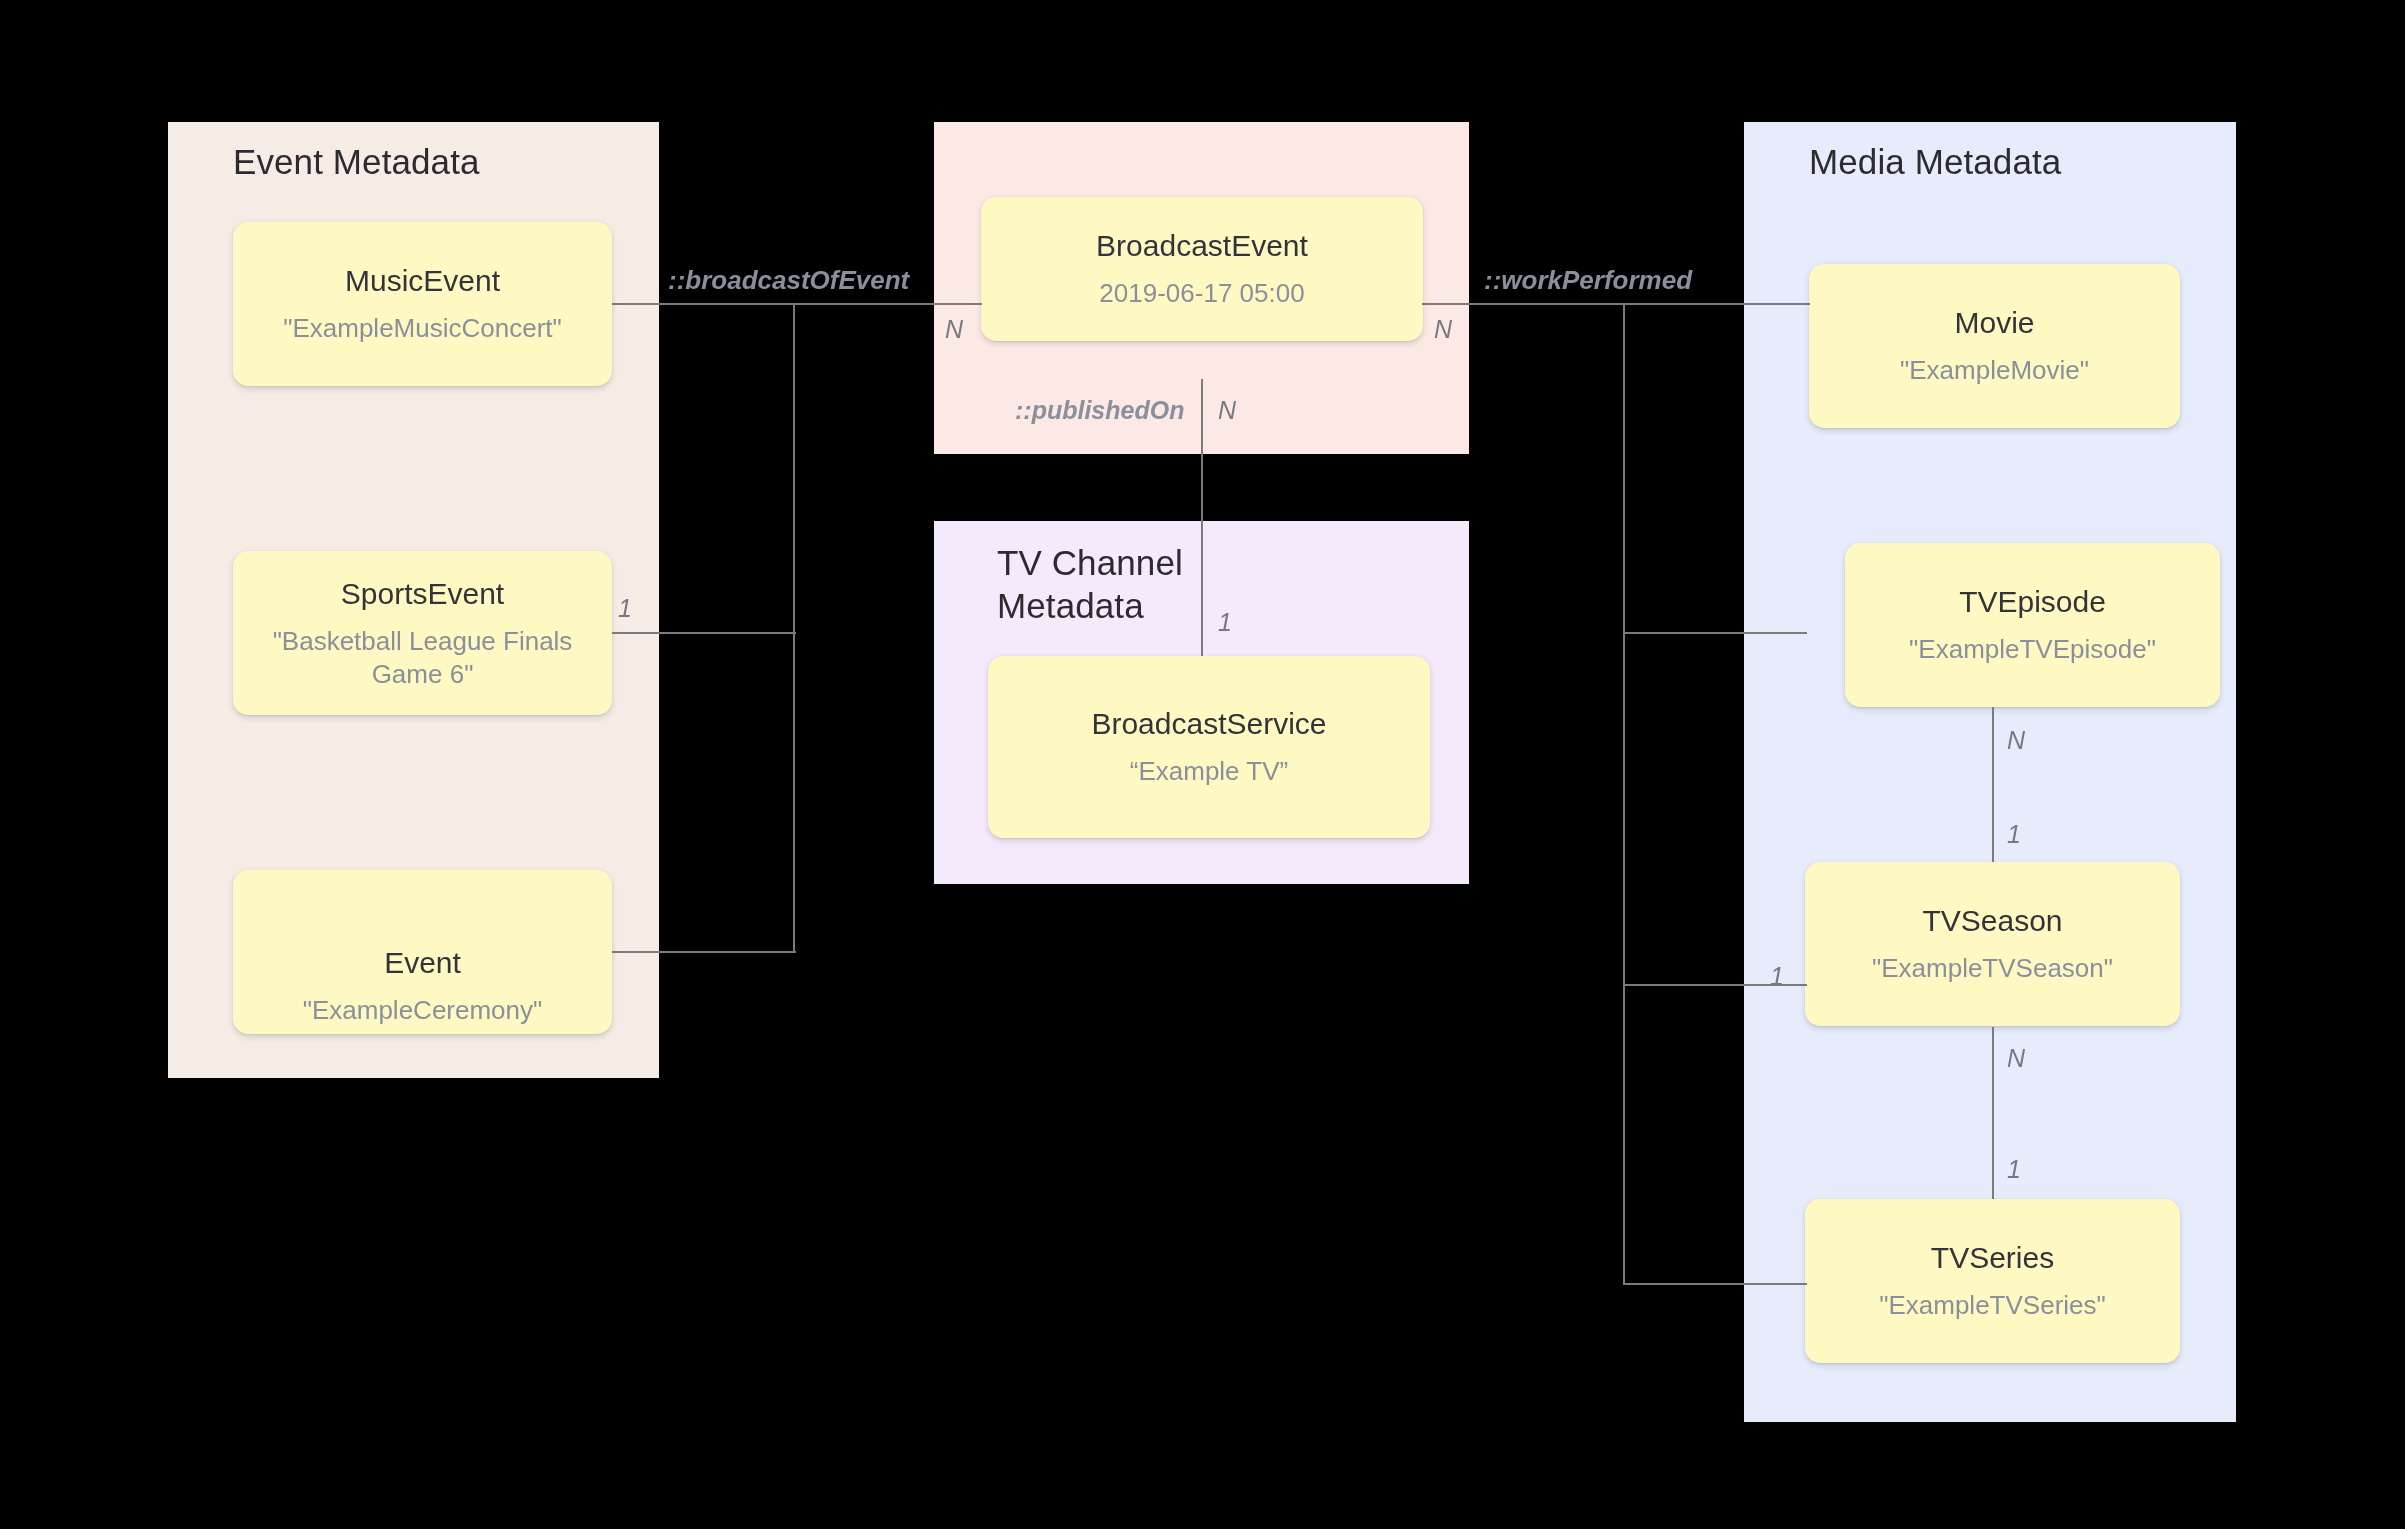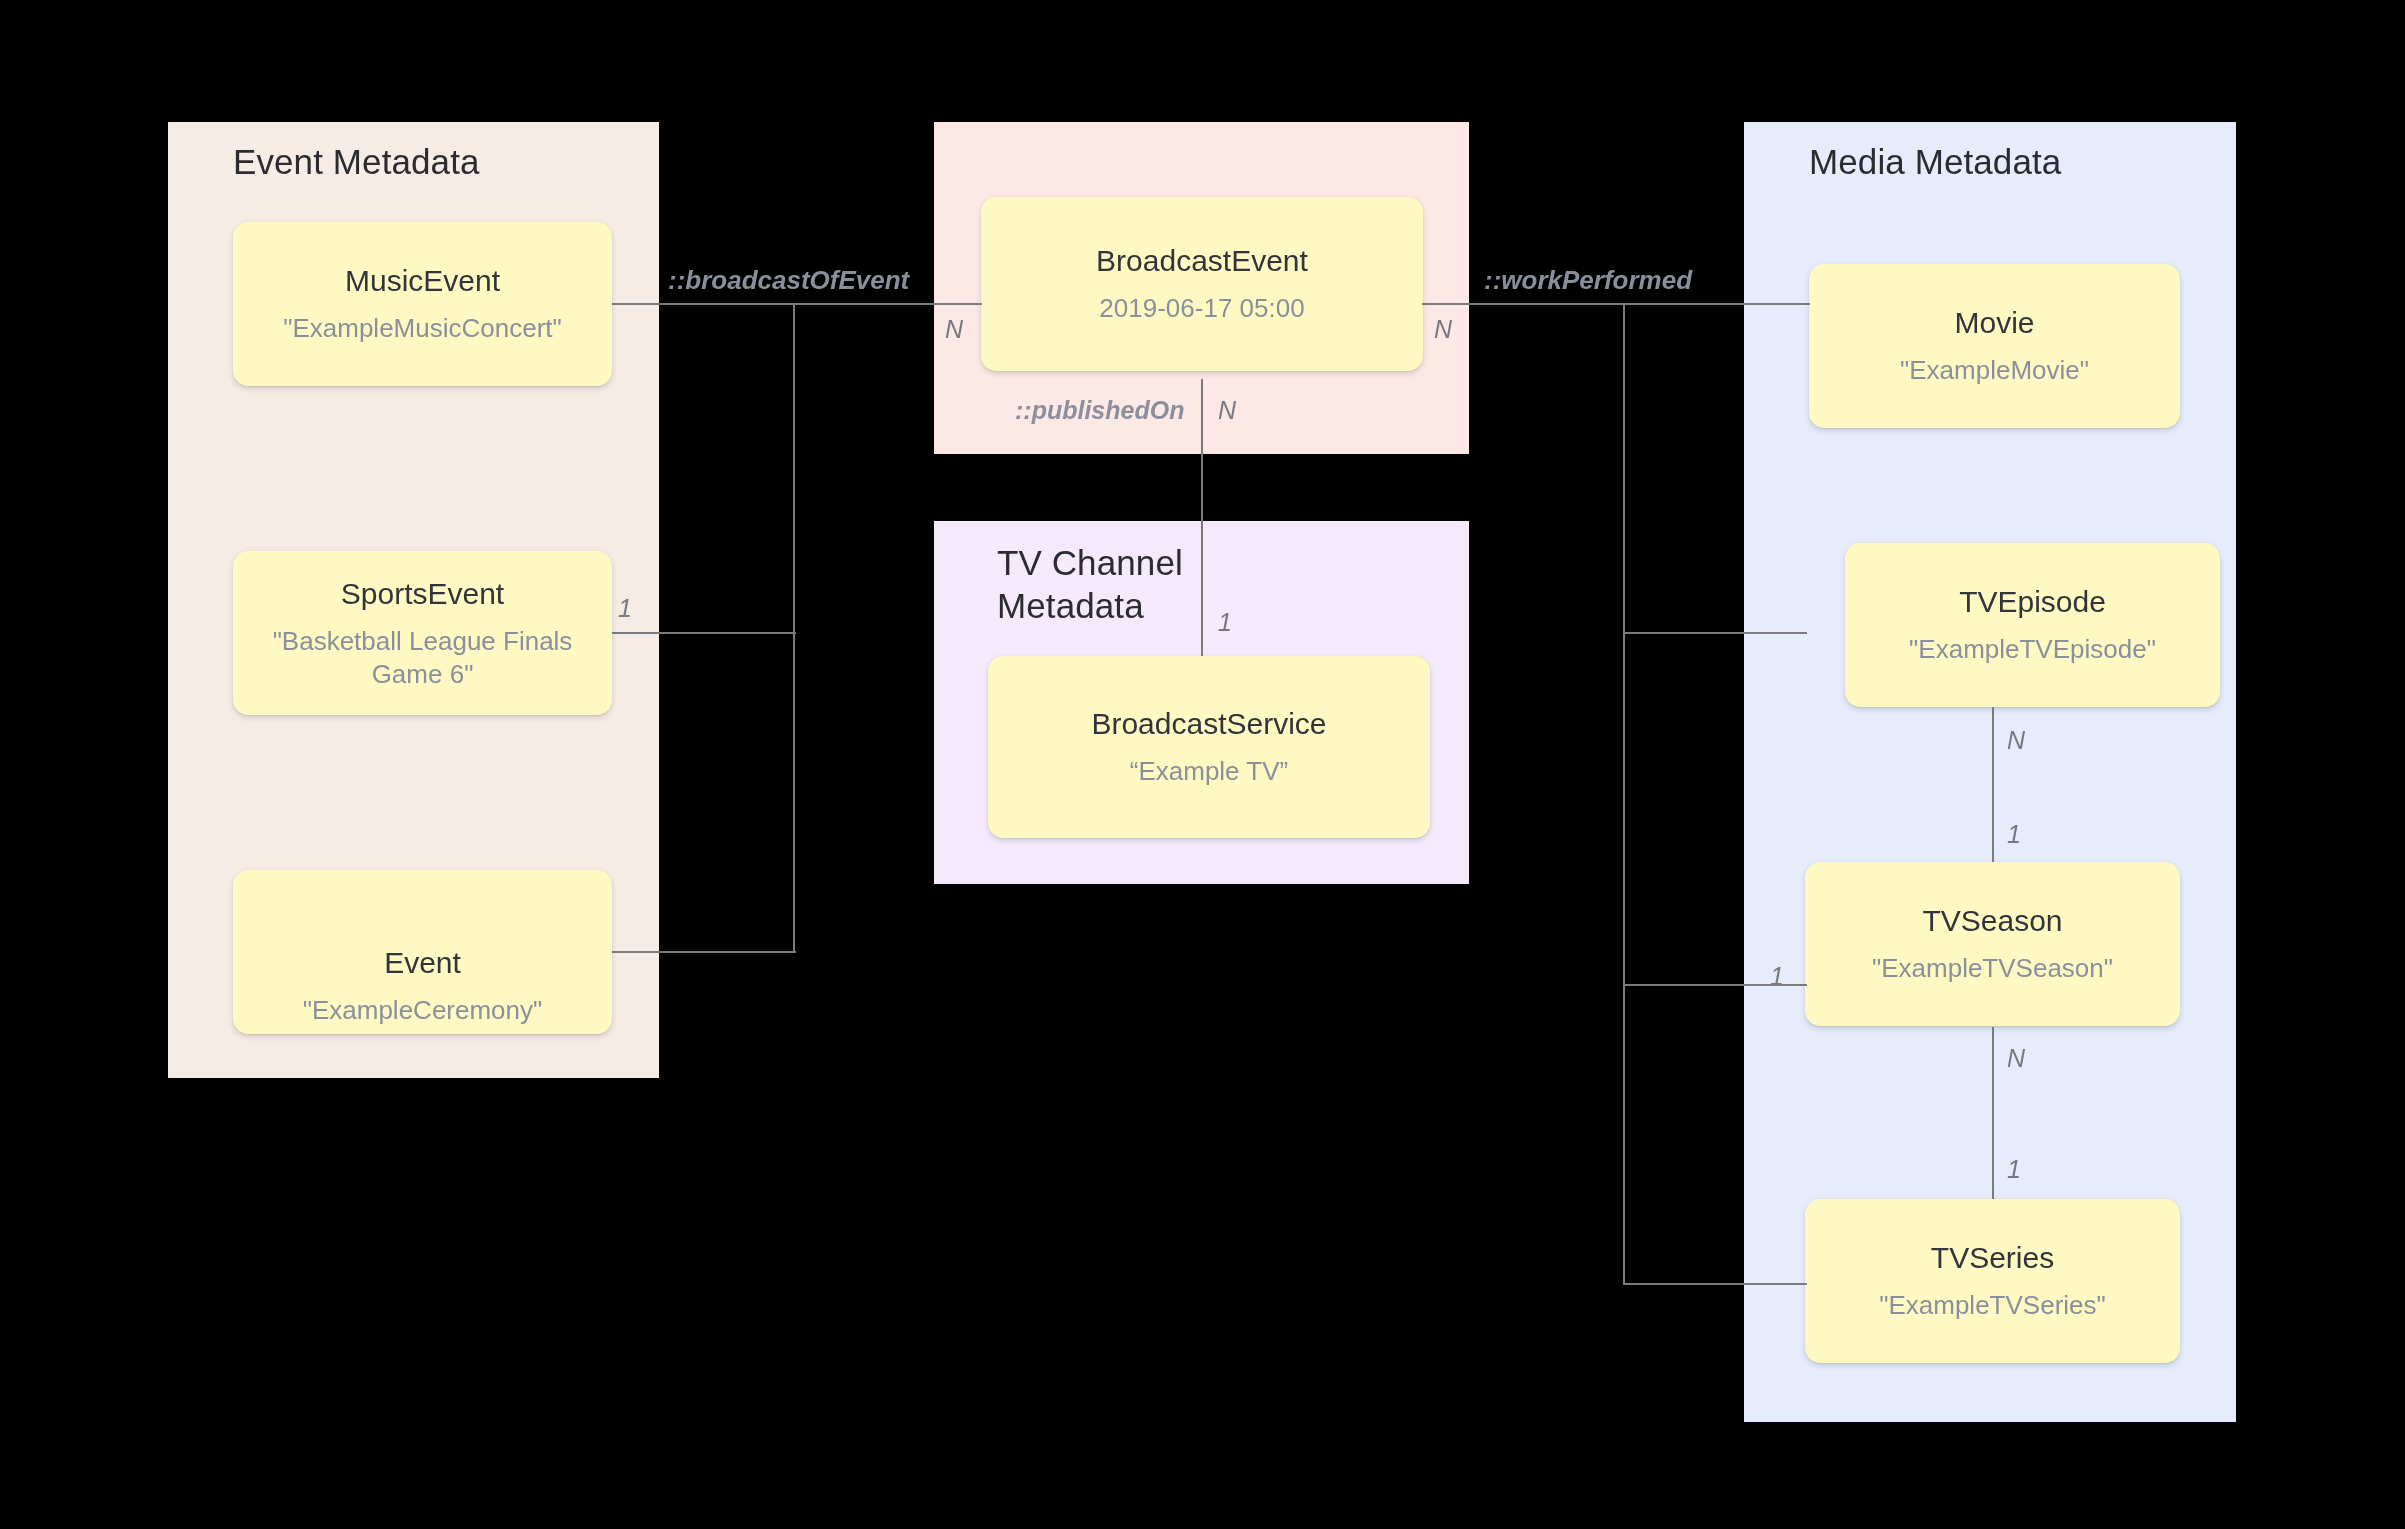--- a/index.html
+++ b/index.html
@@ -63,21 +63,21 @@
     <div class="node-sub">"Basketball League Finals Game 6"</div>
   </div>
 
   <div class="node" id="n-event" style="left:233px;top:870px;width:379px;height:164px;justify-content:flex-end;">
     <div class="node-title">Event</div>
     <div class="node-sub">"ExampleCeremony"</div>
   </div>
 
   <div class="group" id="grp-broadcast"></div>
 
-  <div class="node" id="n-bevent" style="left:981px;top:197px;width:442px;height:174px;">
+  <div class="node" id="n-bevent" style="left:981px;top:197px;width:442px;height:144px;">
     <div class="node-title">BroadcastEvent</div>
     <div class="node-sub">2019-06-17 05:00</div>
   </div>
 
   <div class="group" id="grp-tvchannel"></div>
   <div class="group-title" style="left:997px;top:541px;width:249px;">TV Channel
 Metadata</div>
 
   <div class="node" id="n-bservice" style="left:988px;top:656px;width:442px;height:182px;">
     <div class="node-title">BroadcastService</div>

